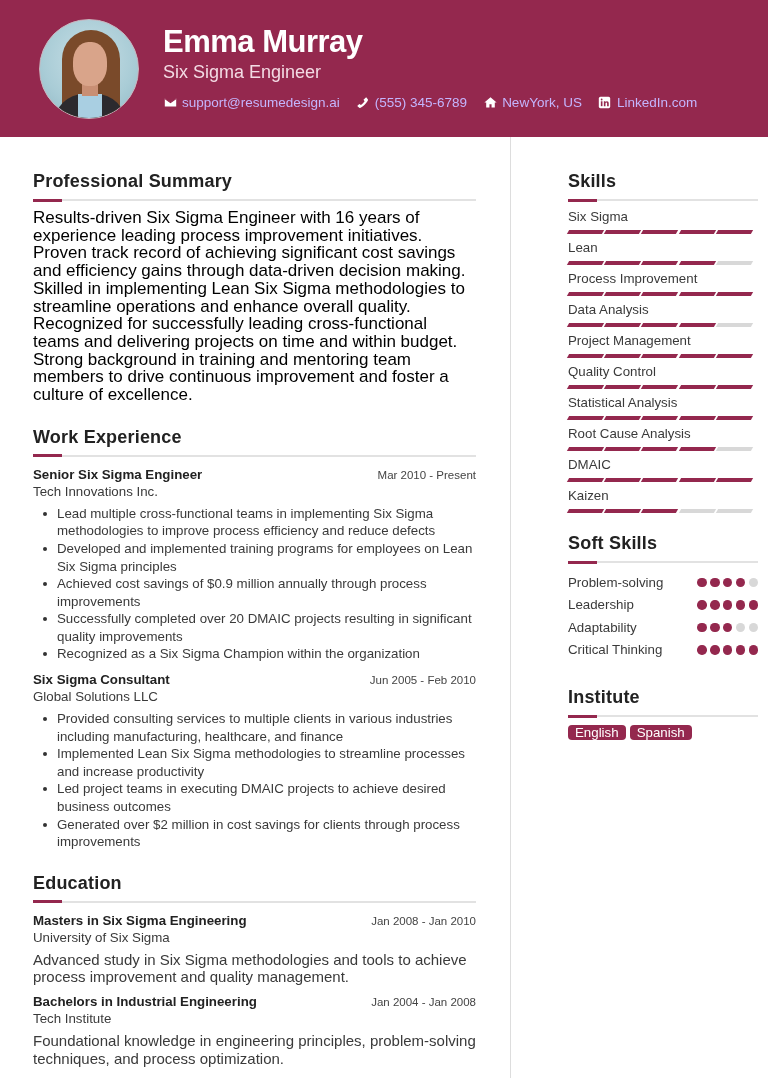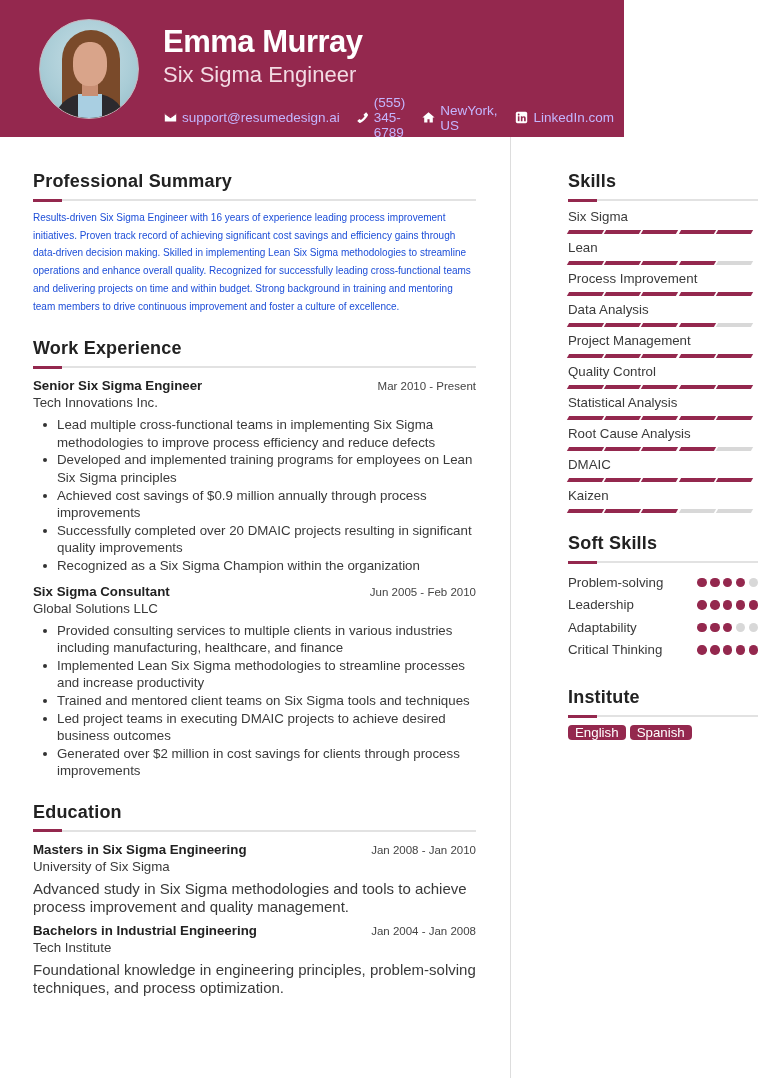--- a/index.html
+++ b/index.html
@@ -1,20 +1,20 @@
 <!DOCTYPE html>
 <html><head>
 <meta charset="utf-8">
 <style>
   * { box-sizing: border-box; margin: 0; padding: 0; }
   html, body { width: 768px; height: 1078px; background: #ffffff; overflow: hidden; }
   body { font-family: "Liberation Sans", "DejaVu Sans", sans-serif; color: #333; position: relative; }
 
   .header {
-    position: absolute; left: 0; top: 0; width: 624px; height: 137px;
+    position: absolute; left: 0; top: 0; width: 768px; height: 137px;
     background: #94284e;
   }
   .photo {
     position: absolute; left: 39px; top: 19px; width: 100px; height: 100px;
     border-radius: 50%; overflow: hidden;
     background: radial-gradient(circle at 50% 40%, #c8dfe6 0%, #a9ccd6 60%, #8fb7c4 100%);
     border: 1px solid #c9b6bf;
   }
   .photo .hair {
     position: absolute; left: 22px; top: 10px; width: 58px; height: 100px;
@@ -34,42 +34,42 @@
   }
   .photo .shirt {
     position: absolute; left: 38px; top: 74px; width: 24px; height: 30px;
     background: #a9cfe2;
   }
   .name {
     position: absolute; left: 163px; top: 24px; font-size: 31px; font-weight: bold;
     color: #ffffff; letter-spacing: -0.5px;
   }
   .title {
-    position: absolute; left: 163px; top: 62px; font-size: 22px; color: #f3dbe4;
+    position: absolute; left: 163px; top: 62px; font-size: 18px; color: #f3dbe4;
   }
   .contacts {
     position: absolute; left: 163px; top: 95px; display: flex; align-items: center;
     font-size: 13.5px; color: #c4b5fd;
   }
   .contact { display: flex; align-items: center; margin-right: 16px; }
   .contact .ico { display: inline-flex; width: 14px; height: 14px; margin-right: 5px; align-items: center; justify-content: center; }
   .contact .ico svg { width: 13px; height: 13px; fill: #ffffff; }
 
   .divider-v {
     position: absolute; left: 510px; top: 137px; width: 1px; height: 941px; background: #dddddd;
   }
 
   .left { position: absolute; left: 33px; top: 137px; width: 443px; }
   .right { position: absolute; left: 568px; top: 137px; width: 190px; }
 
   .sec-title { font-size: 18px; font-weight: bold; color: #222; letter-spacing: 0.2px; }
   .sec-rule { position: relative; height: 2px; background: #e2e2e2; margin-top: 7px; margin-bottom: 8px; }
   .sec-rule::before { content: ""; position: absolute; left: 0; top: -0.5px; width: 29px; height: 3px; background: #94284e; }
 
-  .summary { font-size: 10px; line-height: 17.7px; color: #1d4ed8; }
+  .summary { font-size: 17px; line-height: 17.7px; color: #000000; }
 
   .job-head { display: flex; justify-content: space-between; align-items: baseline; }
   .job-title { font-size: 13.3px; font-weight: bold; color: #222; }
   .job-date { font-size: 11.5px; color: #444; }
   .job-org { font-size: 13.3px; color: #3a3a3a; margin-top: 2px; }
   ul.bullets { list-style: none; margin-top: 6px; }
   ul.bullets li { position: relative; padding-left: 24px; font-size: 13.3px; line-height: 17.6px; color: #3a3a3a; }
   ul.bullets li::before { content: ""; position: absolute; left: 10px; top: 7px; width: 4px; height: 4px; border-radius: 50%; background: #333; }
 
   .edu-desc { font-size: 15px; line-height: 17.6px; color: #3a3a3a; margin-top: 6px; }
@@ -172,21 +172,20 @@
 
     <div style="margin-top:9px;">
       <div class="job-head">
         <span class="job-title">Six Sigma Consultant</span>
         <span class="job-date">Jun 2005 - Feb 2010</span>
       </div>
       <div class="job-org">Global Solutions LLC</div>
       <ul class="bullets">
         <li>Provided consulting services to multiple clients in various industries including manufacturing, healthcare, and finance</li>
         <li>Implemented Lean Six Sigma methodologies to streamline processes and increase productivity</li>
-        <li>Trained and mentored client teams on Six Sigma tools and techniques</li>
         <li>Led project teams in executing DMAIC projects to achieve desired business outcomes</li>
         <li>Generated over $2 million in cost savings for clients through process improvements</li>
       </ul>
     </div>
   </section>
 
   <section style="margin-top:22px;">
     <div class="sec-title">Education</div>
     <div class="sec-rule"></div>
 

